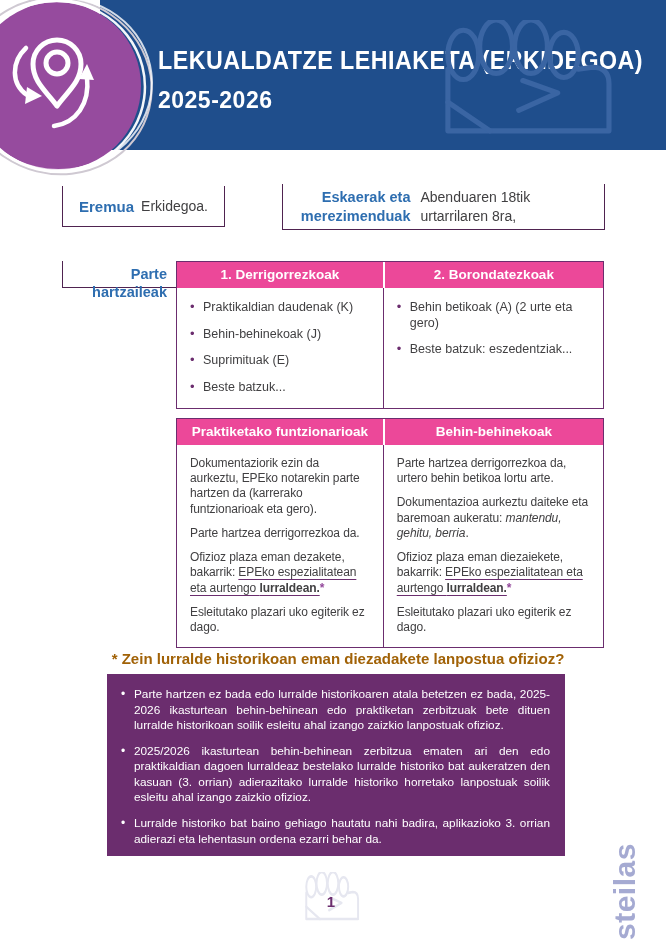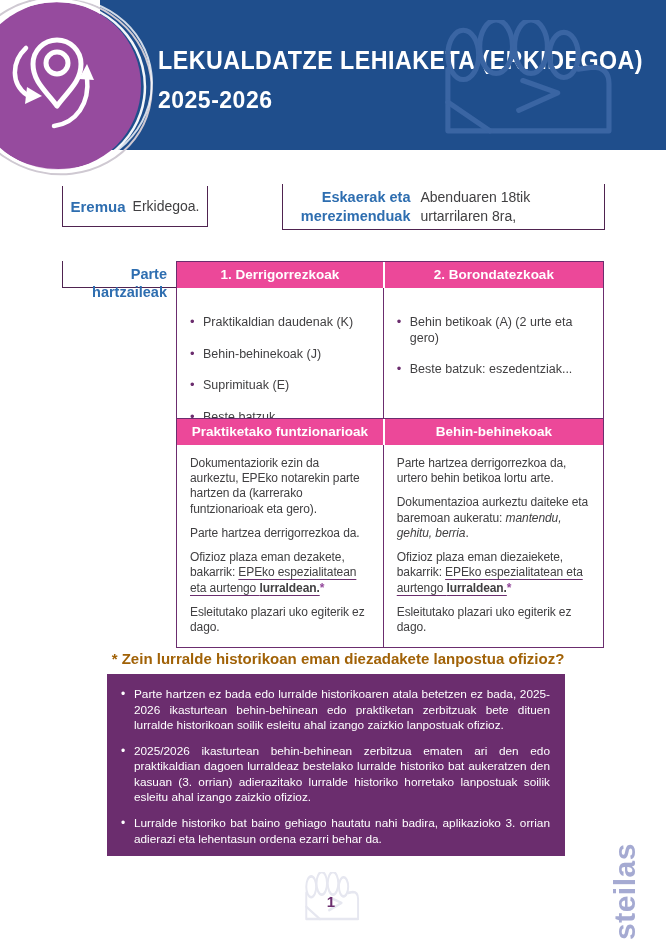--- a/index.html
+++ b/index.html
@@ -9,21 +9,21 @@
   }
   
   .banner{position:absolute;left:100px;top:0;width:566px;height:150px;background:#1F4E8C;}
   .banner-titles{position:absolute;left:58px;top:46px;color:#fff;}
   .title-1{font-size:25px;font-weight:bold;letter-spacing:.5px;transform:scaleX(.93);transform-origin:left center;white-space:nowrap;}
   .title-2{font-size:23px;font-weight:bold;letter-spacing:.5px;margin-top:12px;}
   .fist-banner{position:absolute;right:30px;top:20px;color:#3A65A3;}
   .logo{position:absolute;left:-30px;top:-24px;}
   
   .open-box{position:absolute;border-left:1.5px solid #4F2350;border-right:1.5px solid #4F2350;border-bottom:1.5px solid #4F2350;box-sizing:border-box;}
-  .box-eremua{left:62px;top:186px;width:146px;height:41px;display:flex;align-items:center;justify-content:center;gap:7px;}
+  .box-eremua{left:62px;top:186px;width:163px;height:41px;display:flex;align-items:center;justify-content:center;gap:7px;}
   .box-eskaerak{left:282px;top:184px;width:323px;height:46px;display:flex;align-items:center;gap:10px;padding:2px 8px 2px 0;}
   .blue-label{color:#2E6EB0;font-weight:bold;font-size:15px;}
   .blue-label.small{font-size:14.5px;line-height:1.25;}
   .box-value{font-size:14px;line-height:1.3;}
   .eskaerak-label{width:152px;text-align:right;}
   
   .bracket{position:absolute;border-left:1.5px solid #4F2350;border-bottom:1.5px solid #4F2350;box-sizing:border-box;text-align:right;padding-right:9px;}
   .bracket-1{left:62px;top:261px;width:114px;height:27px;padding-top:4px;}
   .bracket-2{left:62px;top:418px;width:114px;height:140px;padding-top:4px;}
   
@@ -32,21 +32,21 @@
   .t2{top:418px;}
   .thead{display:flex;background:#ec4899;color:#fff;}
   .th{flex:0 0 48.3%;font-size:13.5px;font-weight:600;text-align:center;padding:5px 2px 6px;box-sizing:border-box;}
   .th + .th{flex:1 1 auto;border-left:2px solid #fff;}
   .tbody{display:flex;}
   .td{flex:0 0 48.3%;box-sizing:border-box;padding:11px 12px 12px 13px;}
   .td + .td{flex:1 1 auto;border-left:1.5px solid #6B2D6E;}
   .t1 .tbody{min-height:92px;}
   .t2 .tbody{min-height:170px;}
   ul.dots{list-style:none;margin:0;padding:0;}
-  ul.dots li{position:relative;padding-left:13px;font-size:12.5px;line-height:1.25;margin:16px 0 11px;}
+  ul.dots li{position:relative;padding-left:13px;font-size:12.5px;line-height:1.25;margin:1px 0 11px;}
   ul.dots li:last-child{margin-bottom:0;}
   ul.dots li::before{content:"•";position:absolute;left:0;top:-1px;color:#6B2D6E;font-size:13px;}
   .td p{margin:0 0 9px;font-size:12px;line-height:1.27;letter-spacing:-.1px;}
   .td p:last-child{margin-bottom:0;}
   .ul{text-decoration:underline;text-decoration-color:#6B2D6E;text-underline-offset:2.5px;}
   .star{color:#93489B;font-weight:bold;}
   .it{font-style:italic;}
   
   .question{position:absolute;left:60px;top:650px;width:556px;text-align:center;color:#a16207;font-size:15px;font-weight:bold;}
   .notebox{position:absolute;left:107px;top:674px;width:458px;height:182px;background:#6B2D6E;color:#fff;box-sizing:border-box;padding:13px 15px 10px 14px;overflow:hidden;}

